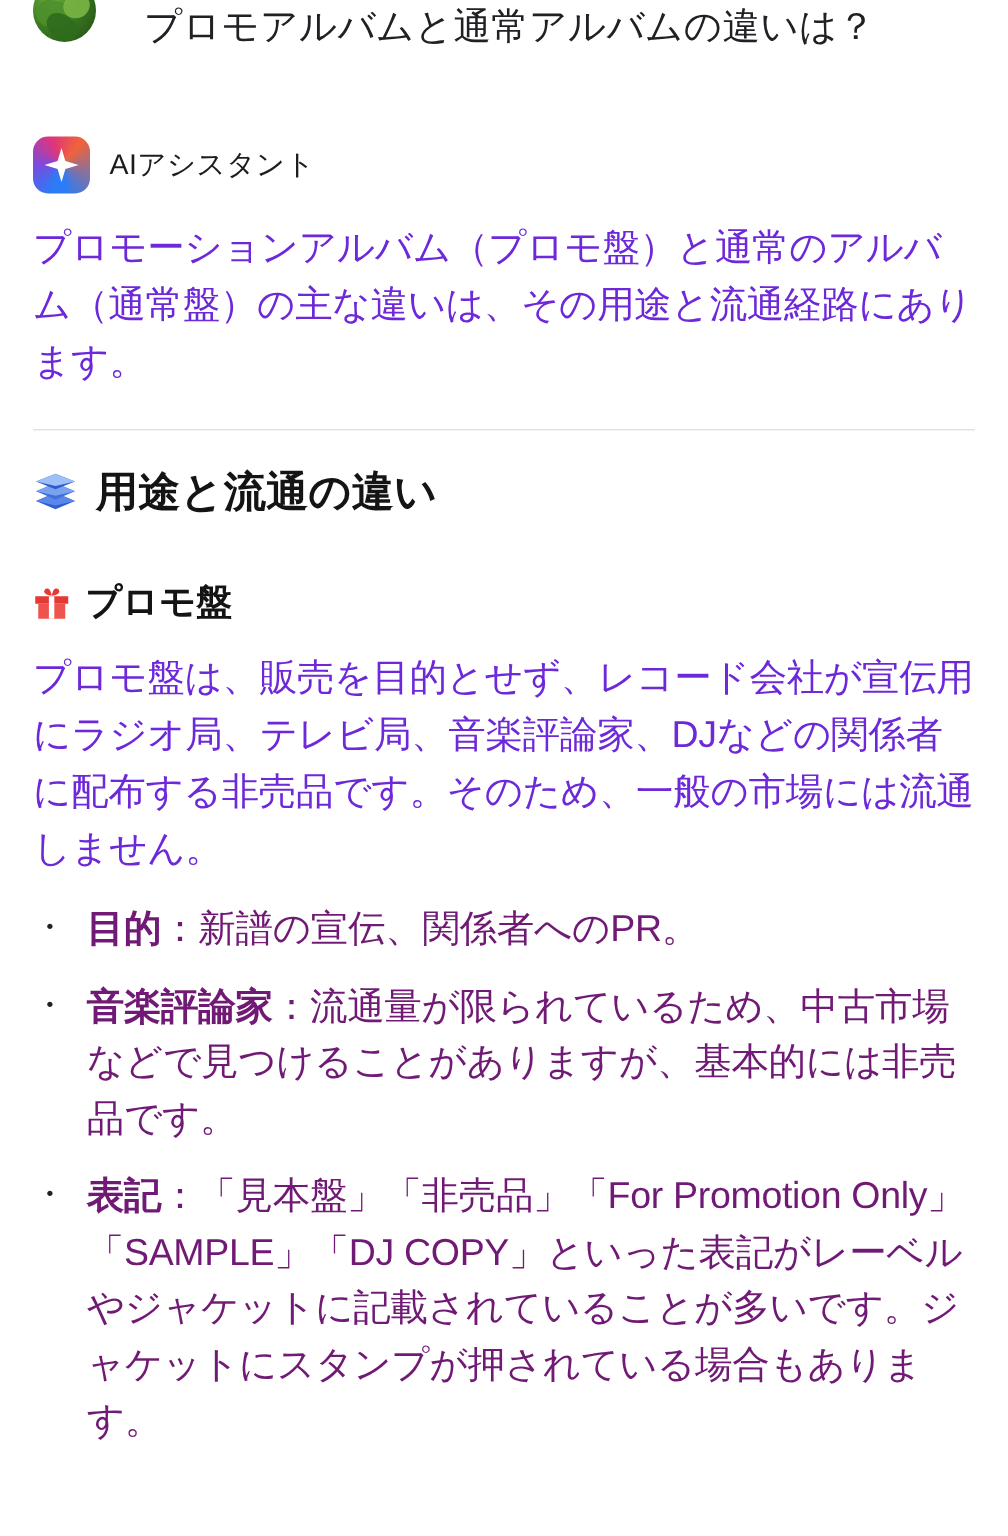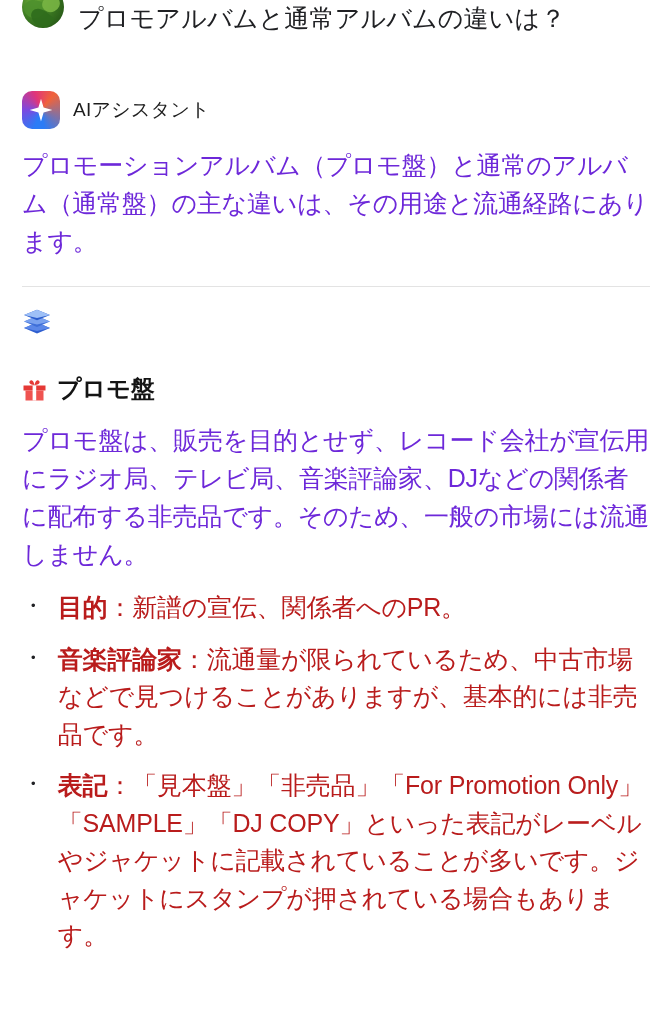--- a/index.html
+++ b/index.html
@@ -18,21 +18,21 @@
     height: 1024px;
     position: relative;
     padding: 0 22px;
     background: #ffffff;
   }
 
   
   .user-row {
     display: flex;
     align-items: flex-start;
-    gap: 14px;
+    gap: 32px;
     padding-top: 2px;
     height: 58px;
   }
   .user-avatar {
     width: 42px;
     height: 42px;
     border-radius: 50%;
     flex: 0 0 42px;
     margin-top: -16px;
     overflow: hidden;
@@ -149,21 +149,21 @@
     line-height: 1.5;
     letter-spacing: -0.2px;
   }
   ul.bullets > li .dot {
     flex: 0 0 14px;
     text-align: center;
     font-size: 22px;
     line-height: 1.55;
     color: #202124;
   }
-  ul.bullets > li .li-text { flex: 1 1 auto; color: #b91c1c; }
+  ul.bullets > li .li-text { flex: 1 1 auto; color: #701a75; }
   .li-text b { font-weight: bold; }
 </style>
 </head>
 <body>
 
 <div class="page">
 
   <div class="user-row">
     <div class="user-avatar">
       <div class="sky"></div>
@@ -191,20 +191,21 @@
     <span class="books-icon">
       <svg viewBox="0 0 30 26" width="30" height="26" aria-hidden="true">
         <path d="M2 19 L15 13.5 L28 19 L15 24.5 Z" fill="#2f5fd0"></path>
         <path d="M2 19 L15 13.5 L28 19 L15 22 Z" fill="#5b87e8"></path>
         <path d="M2 12.5 L15 7 L28 12.5 L15 18 Z" fill="#3f6fd8"></path>
         <path d="M2 12.5 L15 7 L28 12.5 L15 15.5 Z" fill="#7aa2ef"></path>
         <path d="M2 6 L15 0.8 L28 6 L15 11.2 Z" fill="#2b5ccd"></path>
         <path d="M2 6 L15 0.8 L28 6 L15 9 Z" fill="#9ec0f7"></path>
       </svg>
     </span>
+    <span class="section-title">用途と流通の違い</span>
   </div>
 
   <div class="sub-head">
     <span class="gift-icon">
       <svg viewBox="0 0 25 25" width="25" height="25" aria-hidden="true">
         <rect x="1.5" y="8.5" width="22" height="5" fill="#e53935"></rect>
         <rect x="3.5" y="13.5" width="18" height="10" fill="#ef5350"></rect>
         <rect x="10.6" y="8.5" width="3.6" height="15" fill="#ffffff"></rect>
         <path d="M12.5 8 C9.5 8 7.5 7 7.5 5.2 C7.5 3.8 8.7 3 10 3.4 C11.2 3.8 12 5.6 12.5 8 Z" fill="#e53935"></path>
         <path d="M12.5 8 C15.5 8 17.5 7 17.5 5.2 C17.5 3.8 16.3 3 15 3.4 C13.8 3.8 13 5.6 12.5 8 Z" fill="#e53935"></path>

